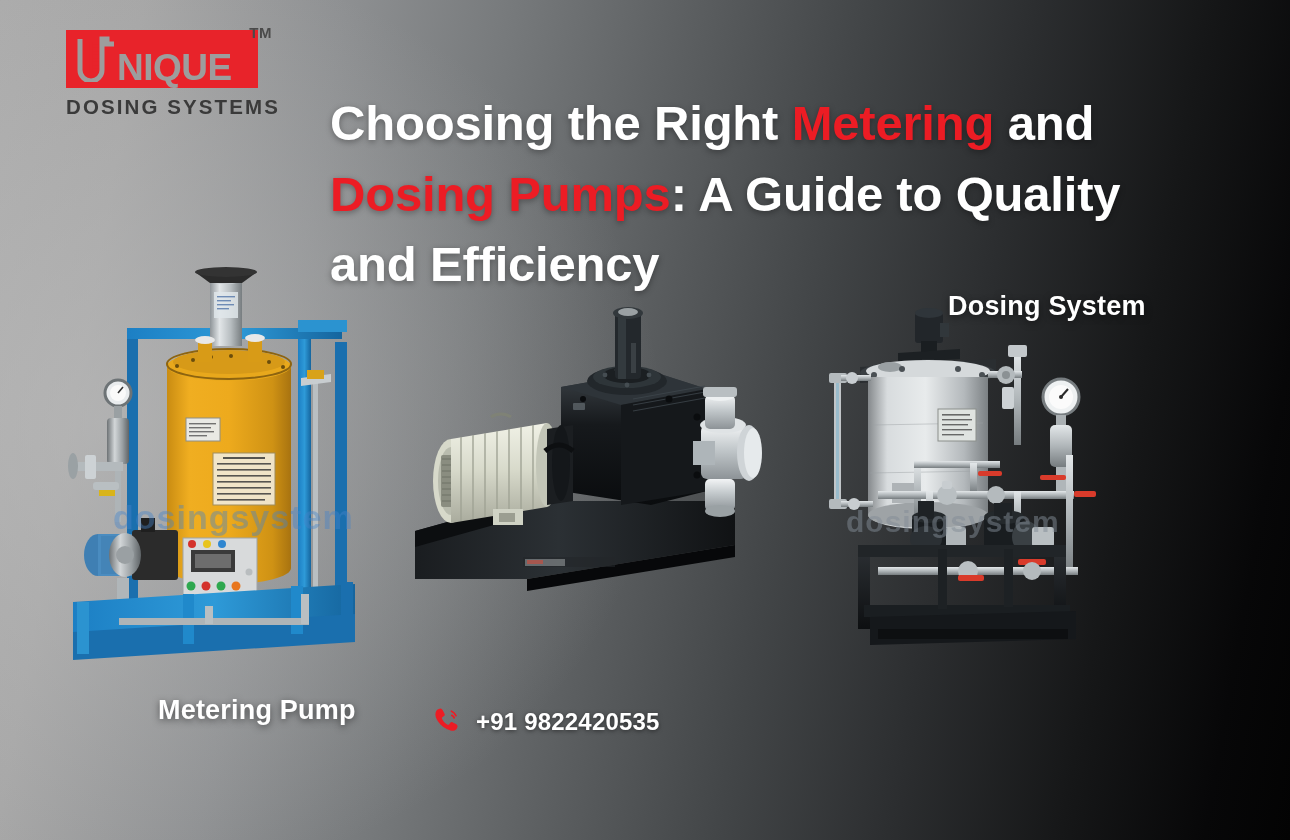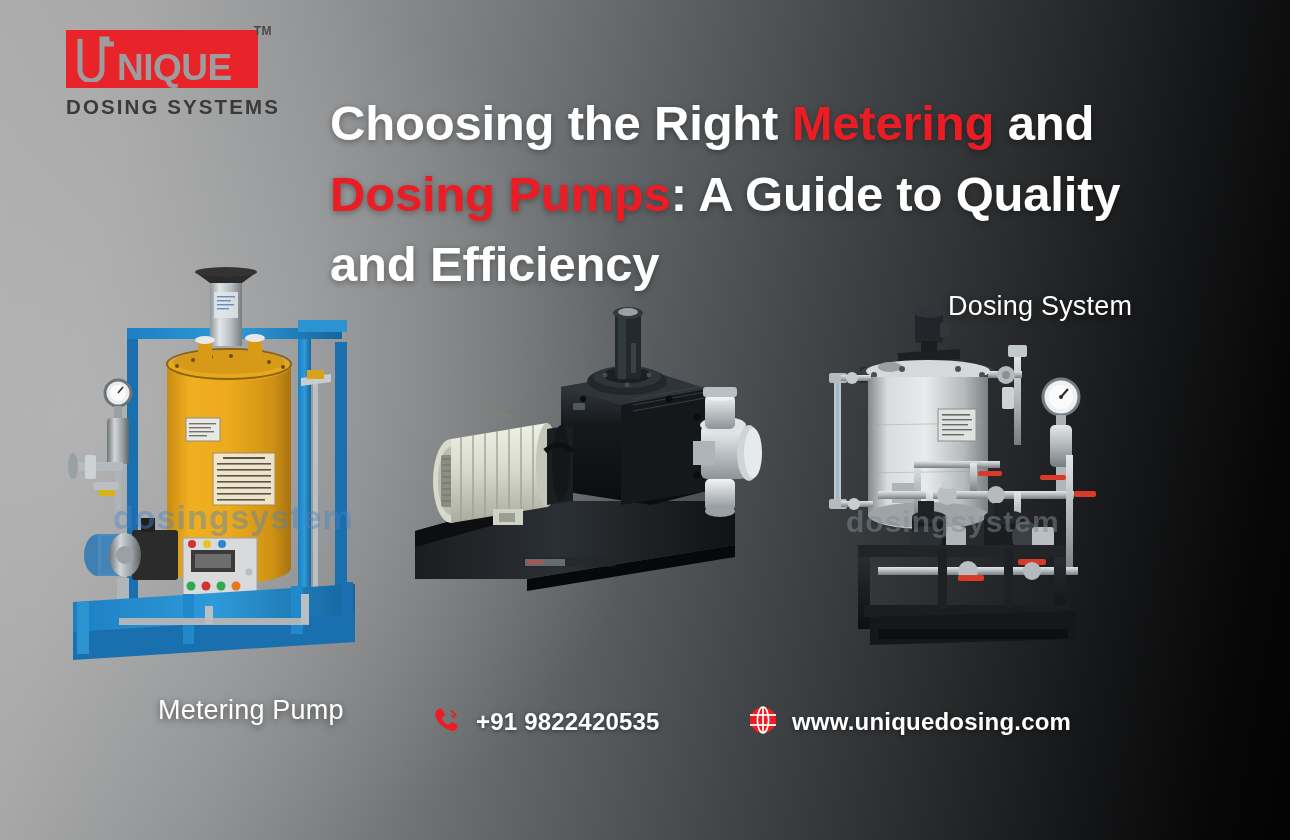--- a/index.html
+++ b/index.html
@@ -59,21 +59,21 @@
     font-family: "Liberation Sans", sans-serif;
     line-height: 1;
     margin-left: -2px;
     margin-top: 16px;
   }
   .logo-tm {
     position: absolute;
     right: -14px;
     top: -6px;
     color: #4a4a4a;
-    font-size: 12px;
+    font-size: 15px;
     font-weight: bold;
     letter-spacing: 0.5px;
   }
   .logo-sub {
     color: #3a3a3a;
     font-size: 20.5px;
     font-weight: bold;
     letter-spacing: 2.1px;
     margin-top: 7px;
     text-align: center;
@@ -92,21 +92,21 @@
     line-height: 1.44;
     letter-spacing: -0.2px;
     text-shadow: 0 2px 6px rgba(0,0,0,0.35);
   }
   #headline .hl-red { color: #ec1c24; }
 
   
   .plabel {
     position: absolute;
     color: #ffffff;
-    font-weight: normal;
+    font-weight: bold;
     font-size: 27px;
     letter-spacing: 0.2px;
     white-space: nowrap;
     text-shadow: 0 2px 7px rgba(0,0,0,0.5);
   }
   #label-metering { left: 158px; top: 695px; }
   #label-dosing-pump { left: 531px; top: 616px; }
   #label-dosing-system { left: 948px; top: 291px; }
 
   
@@ -552,28 +552,14 @@
                  l1 -1.3 c0.8 -1 1.5 -1.3 2.7 -0.7 l2.6 1.4 c2 1.1 2.9 2.3 1.5 4.6
                  -1.3 2.1 -3.8 2.7 -6.4 2 -5.2 -1.5 -9.6 -4.6 -12.6 -9.2 -2 -3 -3.1 -6.2 -2.2 -9
                  0.4 -1.3 1.1 -2.3 2.2 -3 z" fill="#ec1c24"></path>
         <path d="M19.5 6.2 a9 9 0 0 1 4.4 4.4" fill="none" stroke="#ec1c24" stroke-width="1.8" stroke-linecap="round"></path>
         <path d="M19.8 10.4 a5 5 0 0 1 2.4 2.4" fill="none" stroke="#ec1c24" stroke-width="1.8" stroke-linecap="round"></path>
       </svg>
     </span>
     <span class="contact-text">+91 9822420535</span>
   </div>
 
-  <div class="contact" id="contact-web">
-    <span>
-      <svg width="30" height="30" viewBox="0 0 30 30">
-        <circle cx="15" cy="15" r="13" fill="#ec1c24"></circle>
-        <g stroke="#ffffff" stroke-width="1.7" fill="none">
-          <ellipse cx="15" cy="15" rx="5.6" ry="13"></ellipse>
-          <line x1="2" y1="10" x2="28" y2="10"></line>
-          <line x1="2" y1="20" x2="28" y2="20"></line>
-          <line x1="15" y1="2" x2="15" y2="28"></line>
-        </g>
-      </svg>
-    </span>
-    <span class="contact-text">www.uniquedosing.com</span>
-  </div>
 
 </div>
 
 </body></html>

